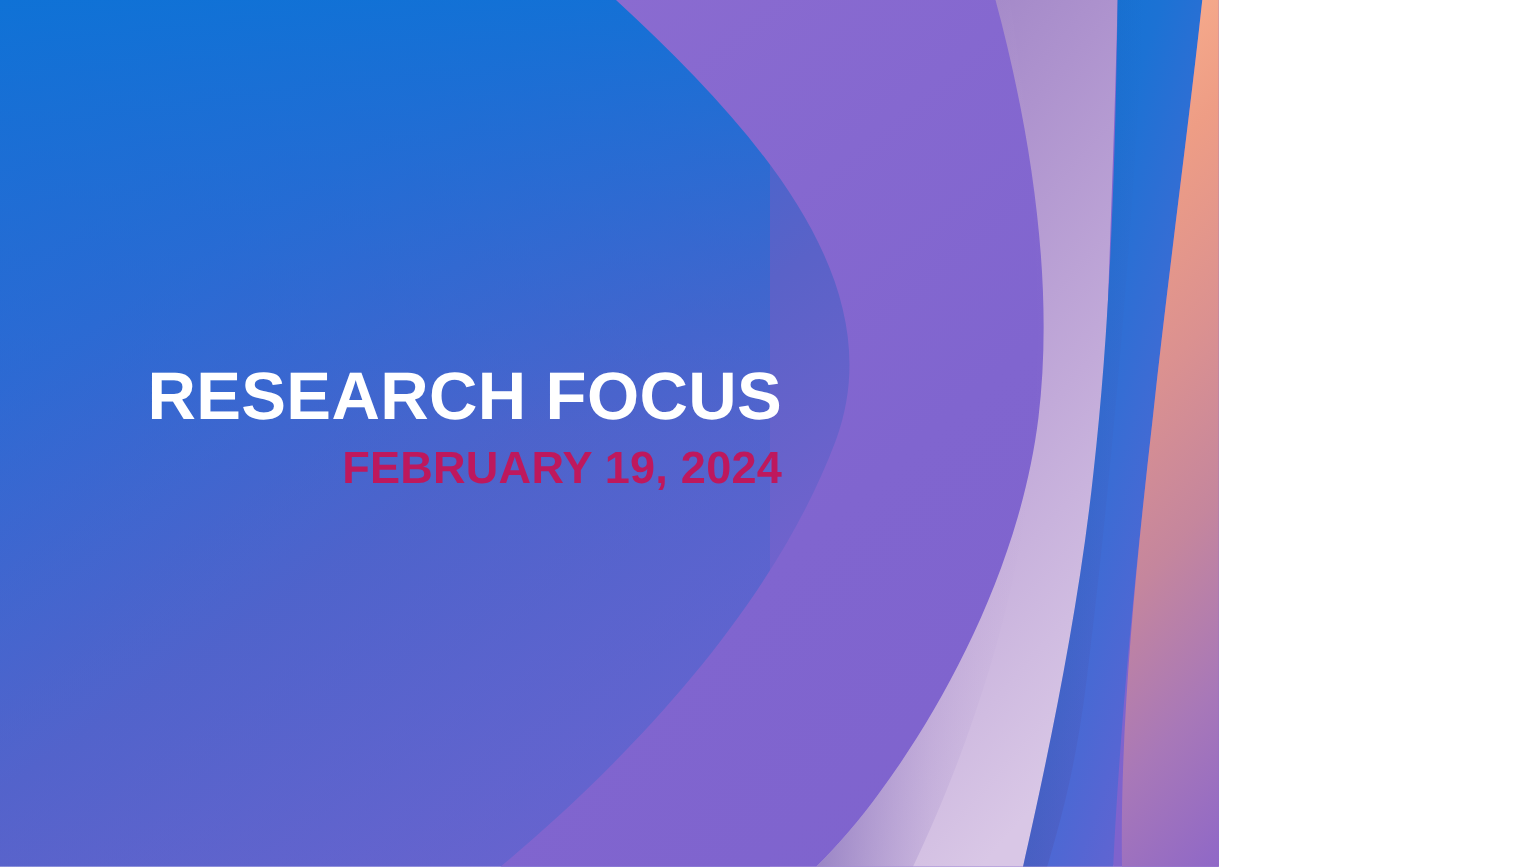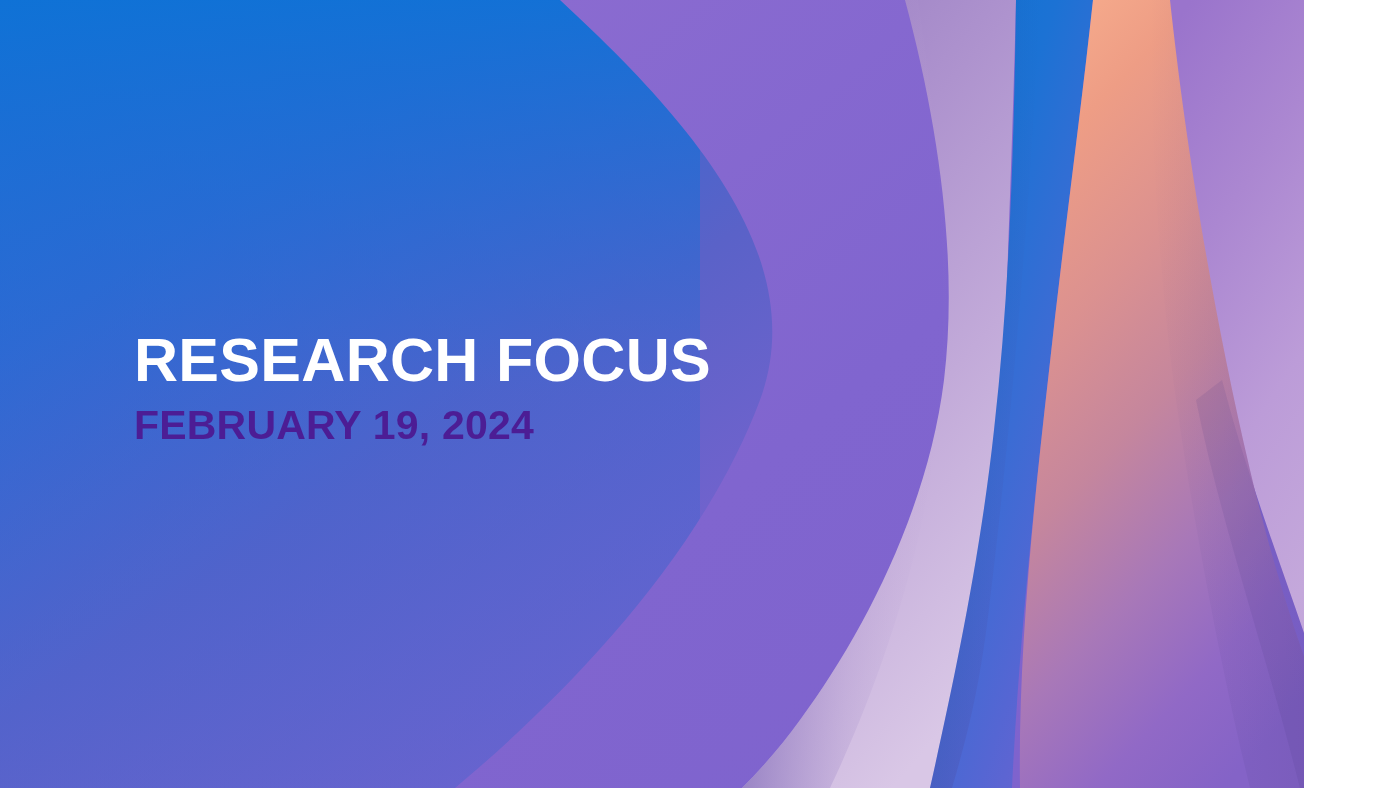--- a/index.html
+++ b/index.html
@@ -3,24 +3,25 @@
 <meta charset="utf-8">
 <title>Research Focus Banner</title>
 <style>
   html, body {
     margin: 0;
     padding: 0;
     background: #ffffff;
   }
   #banner {
     position: relative;
-    width: 1304px;
+    width: 1108px;
     height: 788px;
     overflow: hidden;
     font-family: "Liberation Sans", sans-serif;
+    text-align: right;
   }
   #backdrop-svg {
     position: absolute;
     top: 0;
     left: 0;
     width: 1400px;
     height: 788px;
     display: block;
   }
   #text-block {
@@ -39,21 +40,21 @@
     color: #ffffff;
     white-space: nowrap;
   }
   #banner-subtitle {
     margin: 14px 0 0 0;
     font-family: "Liberation Sans", sans-serif;
     font-size: 41px;
     font-weight: 700;
     line-height: 1.0;
     letter-spacing: 0.2px;
-    color: #4c1d95;
+    color: #be185d;
     white-space: nowrap;
   }
 </style>
 </head>
 <body>
 
 <div id="banner">
 
   <svg id="backdrop-svg" viewBox="0 0 1400 788" preserveAspectRatio="none">
     <defs>

